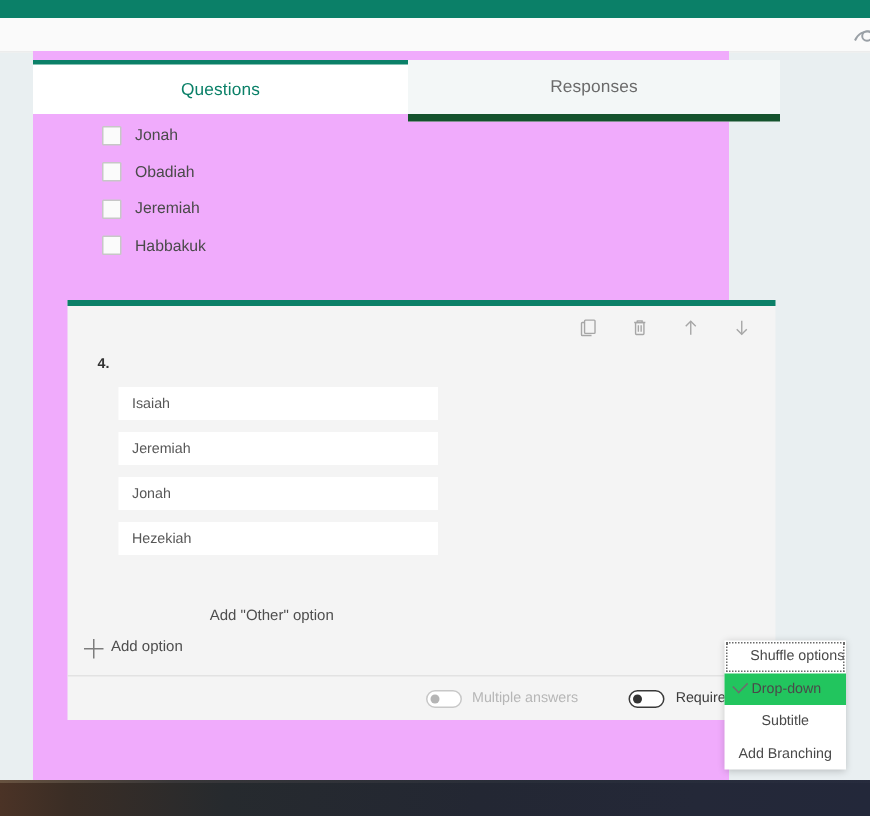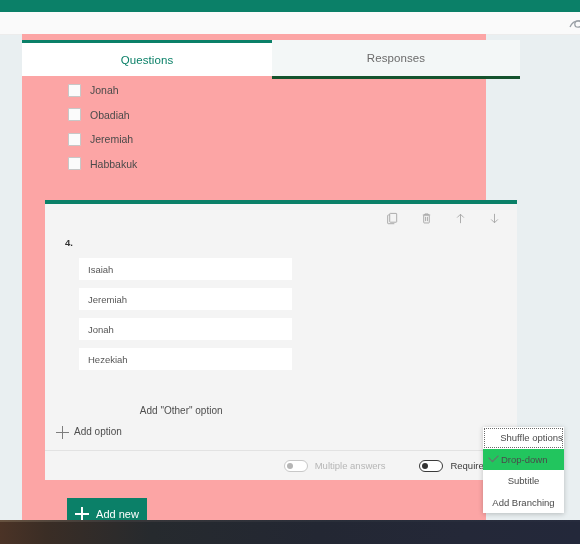--- a/index.html
+++ b/index.html
@@ -50,41 +50,41 @@
   }
   .top-toolbar-icon svg { display:block; }
 
   
   .form-surface {
     position: absolute;
     left: 22px;
     top: 34px;
     width: 464px;
     height: 486px;
-    background: #fca5a5;
+    background: #f0abfc;
   }
 
   
   .tabs {
     position: absolute;
     left: 0; top: 6px;
     width: 498px;
     height: 36px;
     display: flex;
   }
   .tab {
     flex: 0 0 250px;
     height: 36px;
     display: flex;
     align-items: center;
     justify-content: center;
     font-size: 11.5px;
     color: #6b6b6b;
     background: #f3f7f7;
-    border-bottom: 3px solid #14532d;
+    border-bottom: 5px solid #14532d;
     cursor: pointer;
     letter-spacing: .1px;
   }
   .tab.active {
     background: #ffffff;
     color: #0b8068;
     border-top: 3px solid #0b8068;
     border-bottom: none;
     height: 33px;
     flex: 0 0 250px;
@@ -477,24 +477,20 @@
         <div class="toggle-group">
           <span class="toggle off-dark">
             <span class="knob"></span>
           </span>
           <span class="toggle-label strong">Required</span>
         </div>
       </div>
 
     </div>
 
-    <div class="add-new-btn">
-      <span class="plus-white"></span>
-      <span>Add new</span>
-    </div>
 
   </div>
 
   <div class="context-menu">
     <div class="menu-item focused">
       <span>Shuffle options</span>
     </div>
     <div class="menu-item selected">
       <span class="menu-check"></span>
       <span>Drop-down</span>

